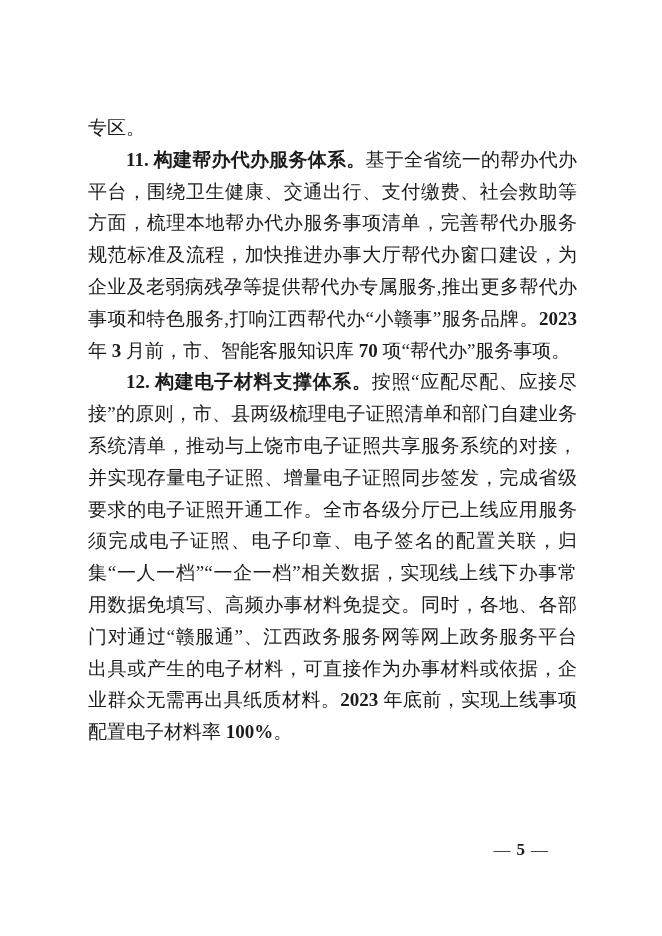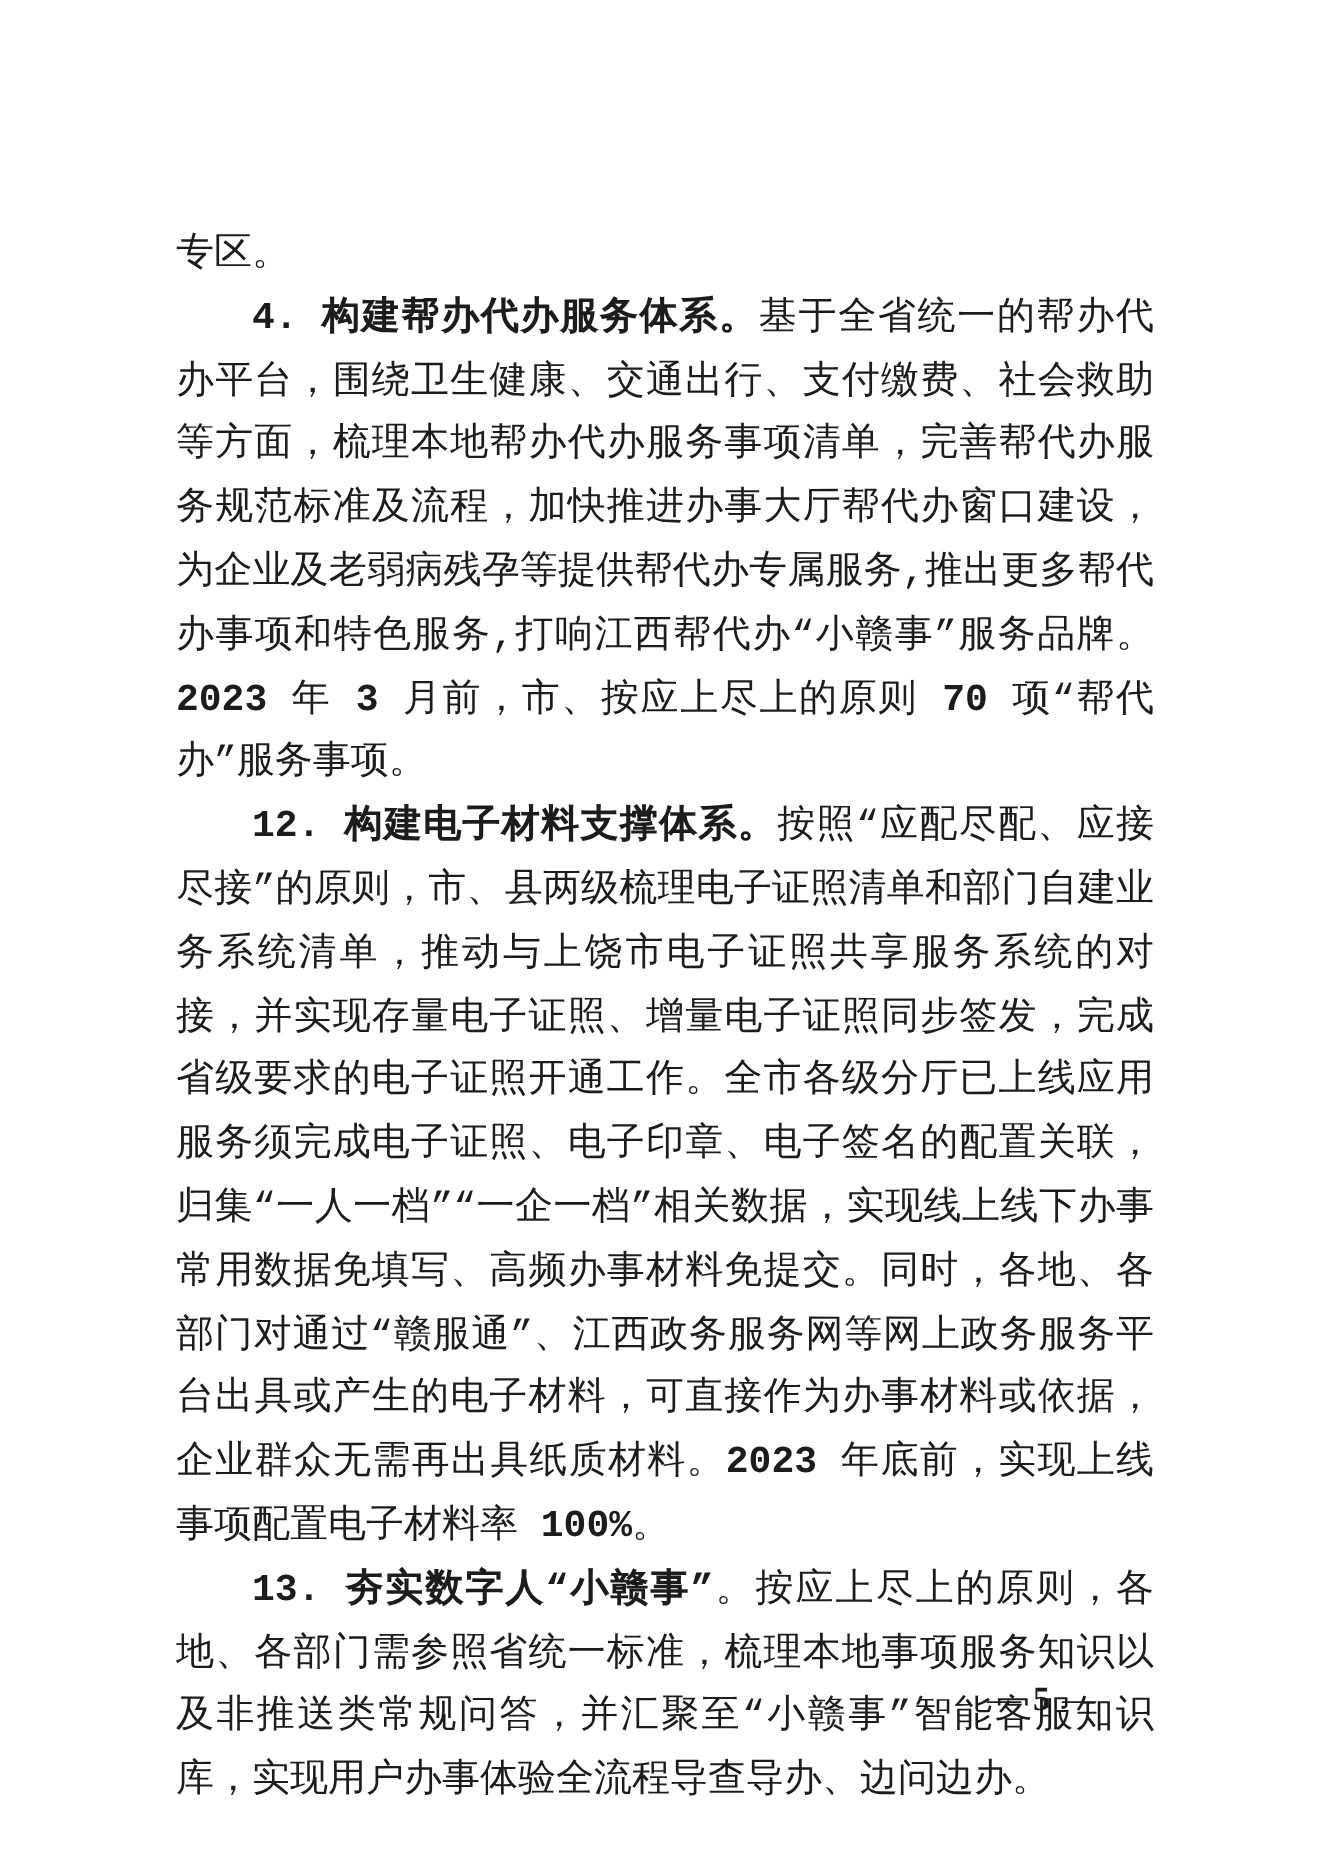--- a/index.html
+++ b/index.html
@@ -19,21 +19,20 @@
   .doc-body {
     position: absolute;
     left: 88px;
     top: 112px;
     width: 489px;
     font-size: 19px;
     line-height: 31.8px;
     color: #1c1c1c;
     text-align: justify;
     text-justify: inter-ideograph;
-    font-family: Liberation Mono, monospace;
   }
   .doc-body p.indent { text-indent: 2em; }
   .doc-body .bold { font-weight: bold; }
   .page-footer {
     position: absolute;
     top: 840px;
     right: 108px;
     font-size: 17px;
     color: #1c1c1c;
     letter-spacing: 1px;
@@ -41,20 +40,19 @@
   }
   .page-footer .dash { font-weight: normal; padding: 0 5px; }
   .page-footer .page-num { font-weight: bold; }
 </style>
 </head>
 <body>
 
 <div class="page">
   <div class="doc-body">
       <p class="para"><span>专区。</span></p>
-      <p class="para indent"><span class="bold">4. 构建帮办代办服务体系。</span><span>基于全省统一的帮办代办平台，围绕卫生健康、交通出行、支付缴费、社会救助等方面，梳理本地帮办代办服务事项清单，完善帮代办服务规范标准及流程，加快推进办事大厅帮代办窗口建设，为企业及老弱病残孕等提供帮代办专属服务,推出更多帮代办事项和特色服务,打响江西帮代办“小赣事”服务品牌。</span><span class="bold">2023</span><span> 年 </span><span class="bold">3</span><span> 月前，市、按应上尽上的原则 </span><span class="bold">70</span><span> 项“帮代办”服务事项。</span></p>
+      <p class="para indent"><span class="bold">11. 构建帮办代办服务体系。</span><span>基于全省统一的帮办代办平台，围绕卫生健康、交通出行、支付缴费、社会救助等方面，梳理本地帮办代办服务事项清单，完善帮代办服务规范标准及流程，加快推进办事大厅帮代办窗口建设，为企业及老弱病残孕等提供帮代办专属服务,推出更多帮代办事项和特色服务,打响江西帮代办“小赣事”服务品牌。</span><span class="bold">2023</span><span> 年 </span><span class="bold">3</span><span> 月前，市、智能客服知识库 </span><span class="bold">70</span><span> 项“帮代办”服务事项。</span></p>
       <p class="para indent"><span class="bold">12. 构建电子材料支撑体系。</span><span>按照“应配尽配、应接尽接”的原则，市、县两级梳理电子证照清单和部门自建业务系统清单，推动与上饶市电子证照共享服务系统的对接，并实现存量电子证照、增量电子证照同步签发，完成省级要求的电子证照开通工作。全市各级分厅已上线应用服务须完成电子证照、电子印章、电子签名的配置关联，归集“一人一档”“一企一档”相关数据，实现线上线下办事常用数据免填写、高频办事材料免提交。同时，各地、各部门对通过“赣服通”、江西政务服务网等网上政务服务平台出具或产生的电子材料，可直接作为办事材料或依据，企业群众无需再出具纸质材料。</span><span class="bold">2023</span><span> 年底前，实现上线事项配置电子材料率 </span><span class="bold">100%</span><span>。</span></p>
-      <p class="para indent"><span class="bold">13. 夯实数字人“小赣事”</span><span>。按应上尽上的原则，各地、各部门需参照省统一标准，梳理本地事项服务知识以及非推送类常规问答，并汇聚至“小赣事”智能客服知识库，实现用户办事体验全流程导查导办、边问边办。</span></p>
     </div>
   <div class="page-footer">
     <span class="dash">—</span><span class="page-num">5</span><span class="dash">—</span>
   </div>
 </div>
 
 </body></html>

